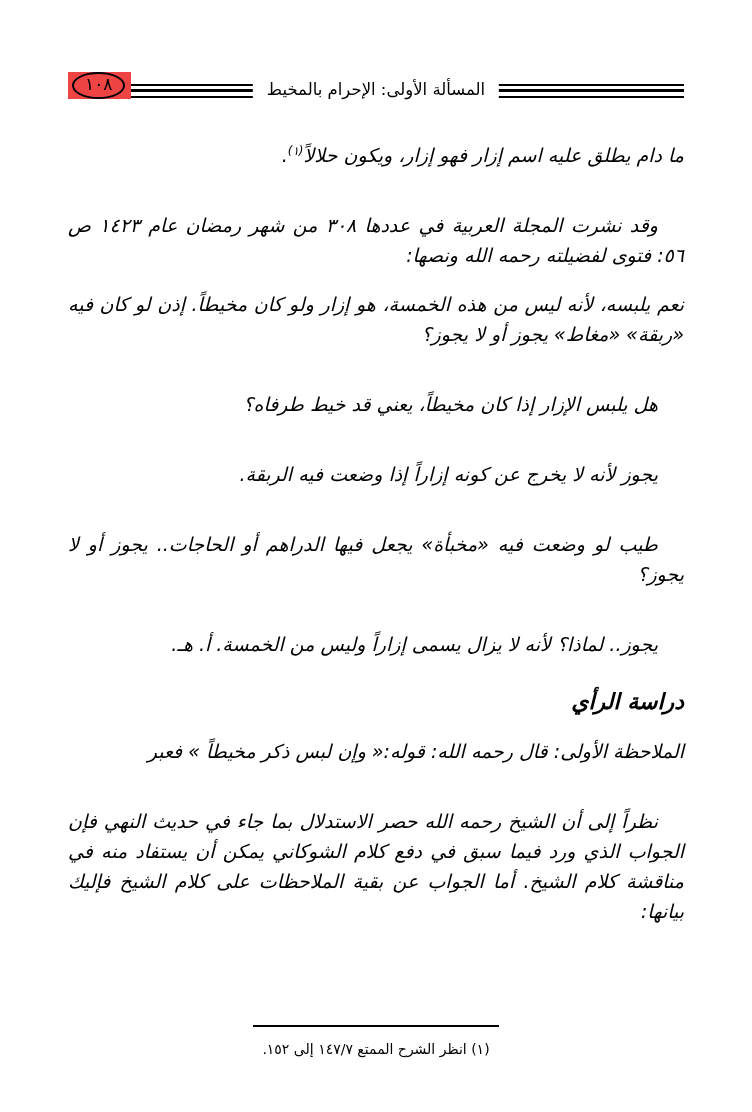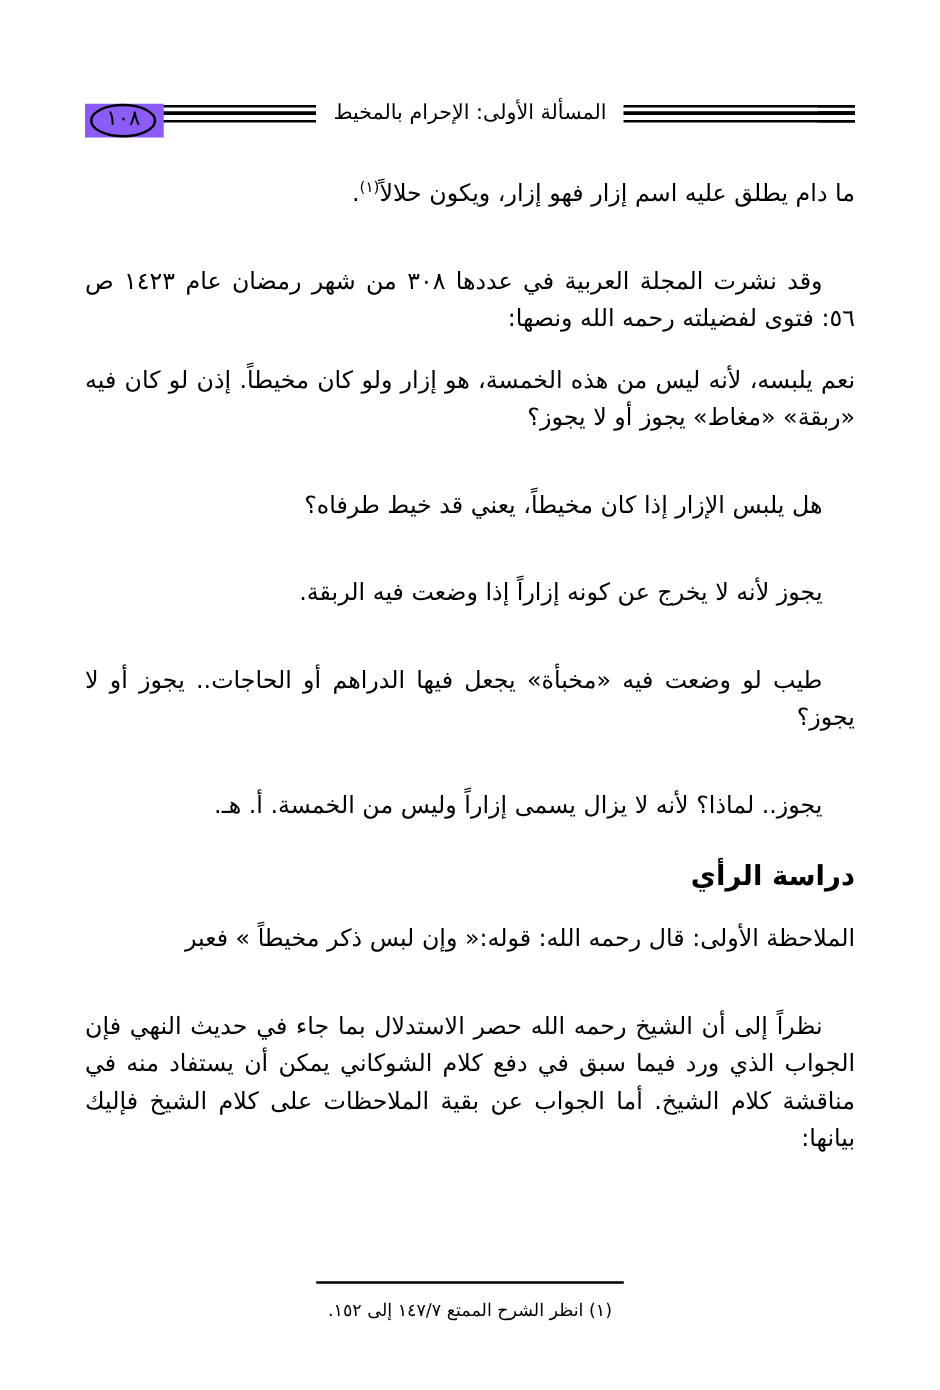--- a/index.html
+++ b/index.html
@@ -61,23 +61,22 @@
     font-size: 16.5px;
     line-height: 40px;
     letter-spacing: 0px;
     font-family: "DejaVu Sans", "Liberation Sans", sans-serif;
   }
 
   .page-number-wrap {
     position: absolute;
     top: 2px;
     left: 0;
-    background: #8b5cf6;
+    background: #ef4444;
     padding: 0 6px 0 4px;
-    margin-top: 11px;
   }
   .page-number {
     font-size: 17px;
     line-height: 38px;
     border: 2px solid #000;
     border-radius: 50% / 50%;
     padding: 2px 11px 3px 11px;
     display: inline-block;
     line-height: 1.05;
   }
@@ -101,20 +100,21 @@
   .header-dashes .d3 { top: 12px; height: 2px; }
 
   
   .content {
     position: absolute;
     top: 140px;
     left: 68px;
     right: 68px;
     text-align: justify;
     direction: rtl;
+    font-style: italic;
   }
   p.para {
     margin: 0 0 19px 0;
     font-size: 19px;
     line-height: 1.58;
     text-align: justify;
     text-align-last: right;
   }
   p.para.indent { text-indent: 26px; margin-top: 40px; }
 

